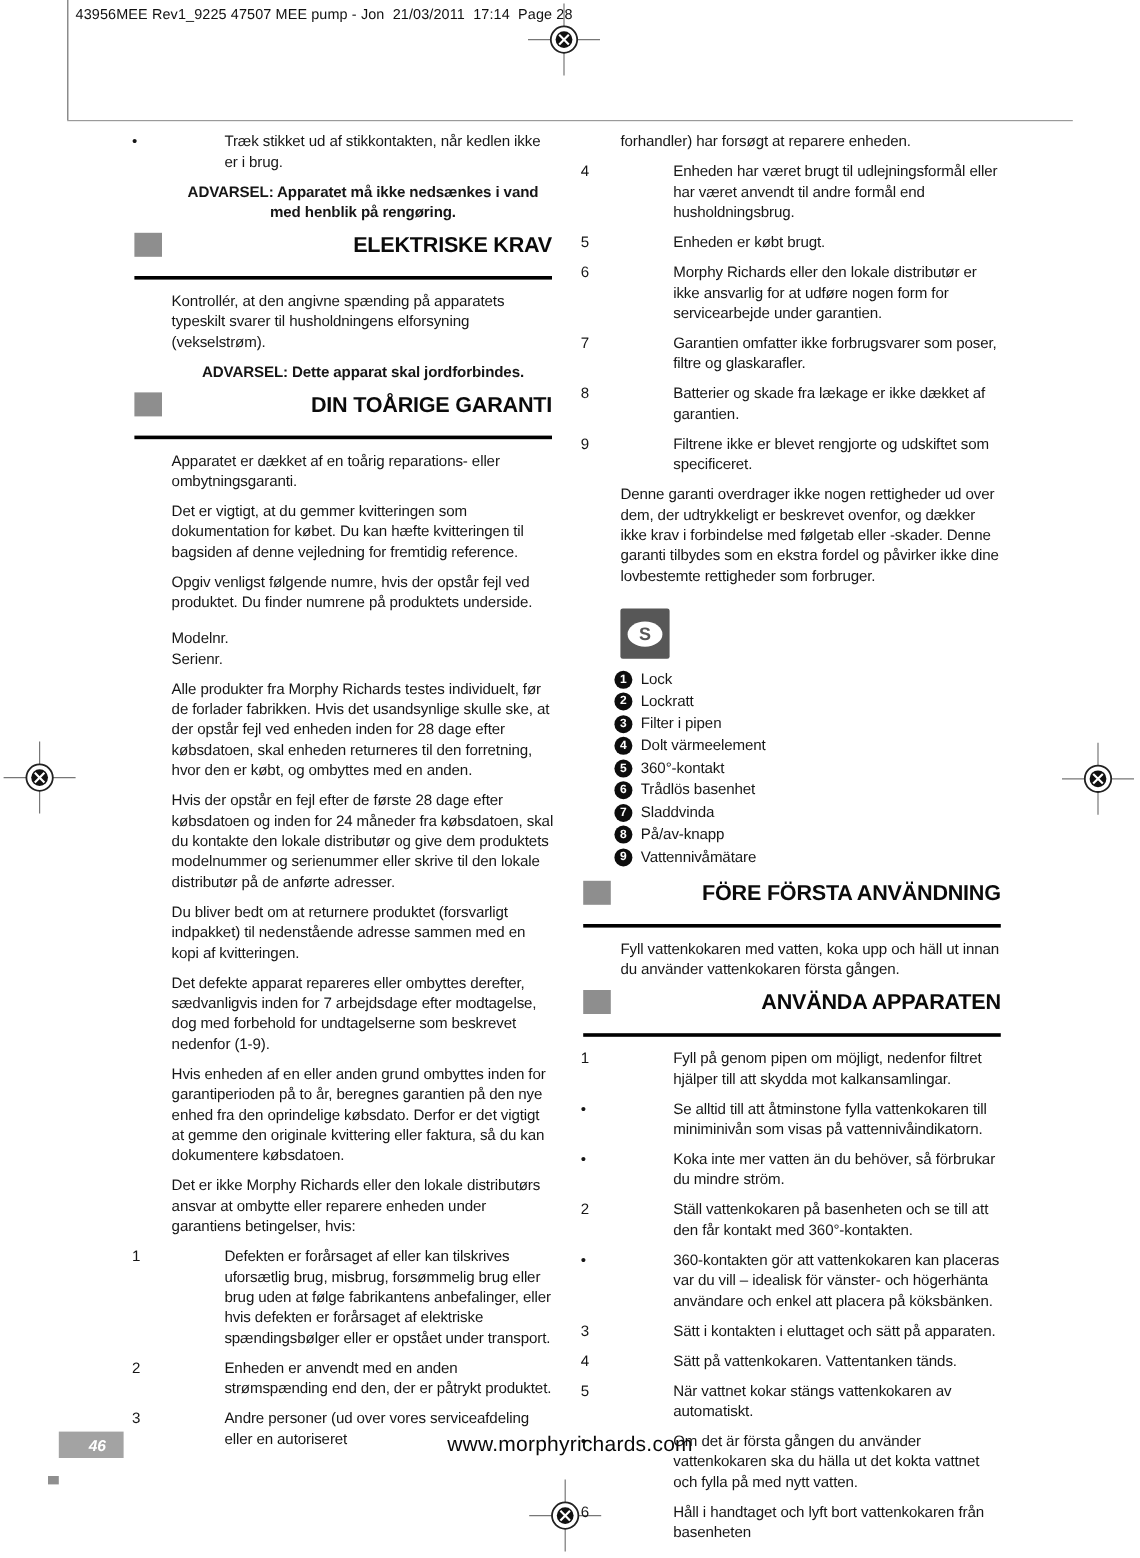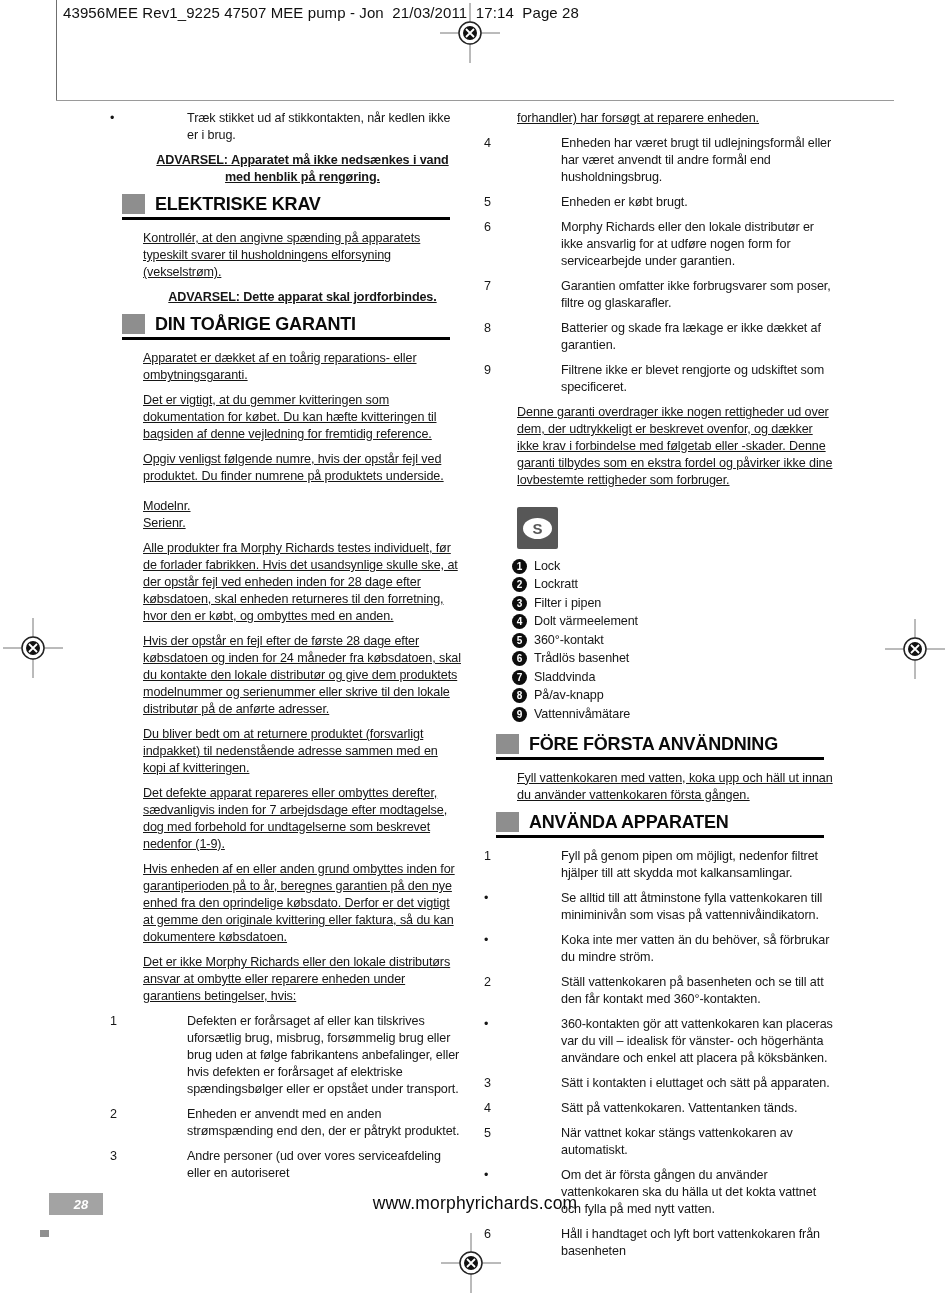--- a/index.html
+++ b/index.html
@@ -4,45 +4,45 @@
 <style>
   html,body{margin:0;padding:0;}
   body{
     width:950px;height:1298px;position:relative;background:#ffffff;
     font-family:"Liberation Sans", sans-serif;color:#161616;
     font-size:12.6px;line-height:17px;letter-spacing:-0.1px;
   }
   .page{position:absolute;inset:0;overflow:hidden;}
 
   
-  .proof-header{position:absolute;left:63px;top:4px;font-size:15px;color:#101010;white-space:pre;letter-spacing:0.1px;}
+  .proof-header{position:absolute;left:63px;top:4px;font-size:12px;color:#101010;white-space:pre;letter-spacing:0.1px;}
   .vline-topleft{position:absolute;left:56px;top:0;width:1px;height:100px;background:#6f6f6f;}
   .hsep{position:absolute;left:56px;top:100px;width:838px;height:1px;background:#9a9a9a;}
   .crop-mark{position:absolute;left:40px;top:1230px;width:9px;height:7px;background:#8f8f8f;}
 
   
   .regmark{position:absolute;width:64px;height:64px;}
   #reg-top{left:438px;top:1px;}
   #reg-left{left:1px;top:616px;}
   #reg-right{left:883px;top:617px;}
   #reg-bottom{left:439px;top:1231px;}
 
   
   .col{position:absolute;top:110px;width:352px;}
   #col-left{left:110px;}
   #col-right{left:484px;}
 
-  .para{padding-left:33px;margin:0 0 8px;text-decoration:underline;}
+  .para{padding-left:33px;margin:0 0 8px;}
   .para.bold{font-weight:bold;text-align:center;}
   .para.pre{white-space:pre-line;margin-top:13px;}
   .item{display:flex;margin:0 0 8px;}
   .item .marker{flex:0 0 33px;}
   .item .itext{flex:1;margin-left:44px;}
 
-  .section-heading{display:flex;align-items:center;gap:10px;border-bottom:3px solid #000;padding-bottom:3px;margin:8px 12px 10px;}
+  .section-heading{display:flex;align-items:center;gap:10px;border-bottom:3px solid #000;padding-bottom:16px;margin:8px 2px 10px;justify-content:space-between;}
   .hsq{width:23px;height:20px;background:#8e8e8e;flex:0 0 23px;}
   .htext{font-size:18px;font-weight:bold;letter-spacing:-0.2px;line-height:20px;color:#0b0b0b;}
 
   .parts{padding-left:28px;margin:2px 0 10px;}
   .part-item{display:flex;align-items:center;gap:7px;height:18.5px;}
   .pnum{width:15px;height:15px;border-radius:50%;background:#0d0d0d;color:#fff;font-size:10px;font-weight:bold;display:flex;align-items:center;justify-content:center;flex:0 0 15px;letter-spacing:0;}
   .plabel{font-size:12.6px;}
 
   .sbadge{margin:18px 0 8px 33px;width:41px;height:42px;background:#575757;display:flex;align-items:center;justify-content:center;border-radius:2px;}
   .sbadge .oval{width:29px;height:21px;background:#fff;border-radius:50%;display:flex;align-items:center;justify-content:center;font-weight:bold;font-size:15px;color:#575757;}
@@ -243,16 +243,16 @@
       <div class="item">
         <span class="marker">•</span>
         <span class="itext">Om det är första gången du använder vattenkokaren ska du hälla ut det kokta vattnet och fylla på med nytt vatten.</span>
       </div>
       <div class="item">
         <span class="marker">6</span>
         <span class="itext">Håll i handtaget och lyft bort vattenkokaren från basenheten</span>
       </div>
     </div>
 
-  <div class="page-num-box">28</div>
+  <div class="page-num-box">46</div>
   <div class="website">www.morphyrichards.com</div>
 
 </div>
 
 </body></html>

